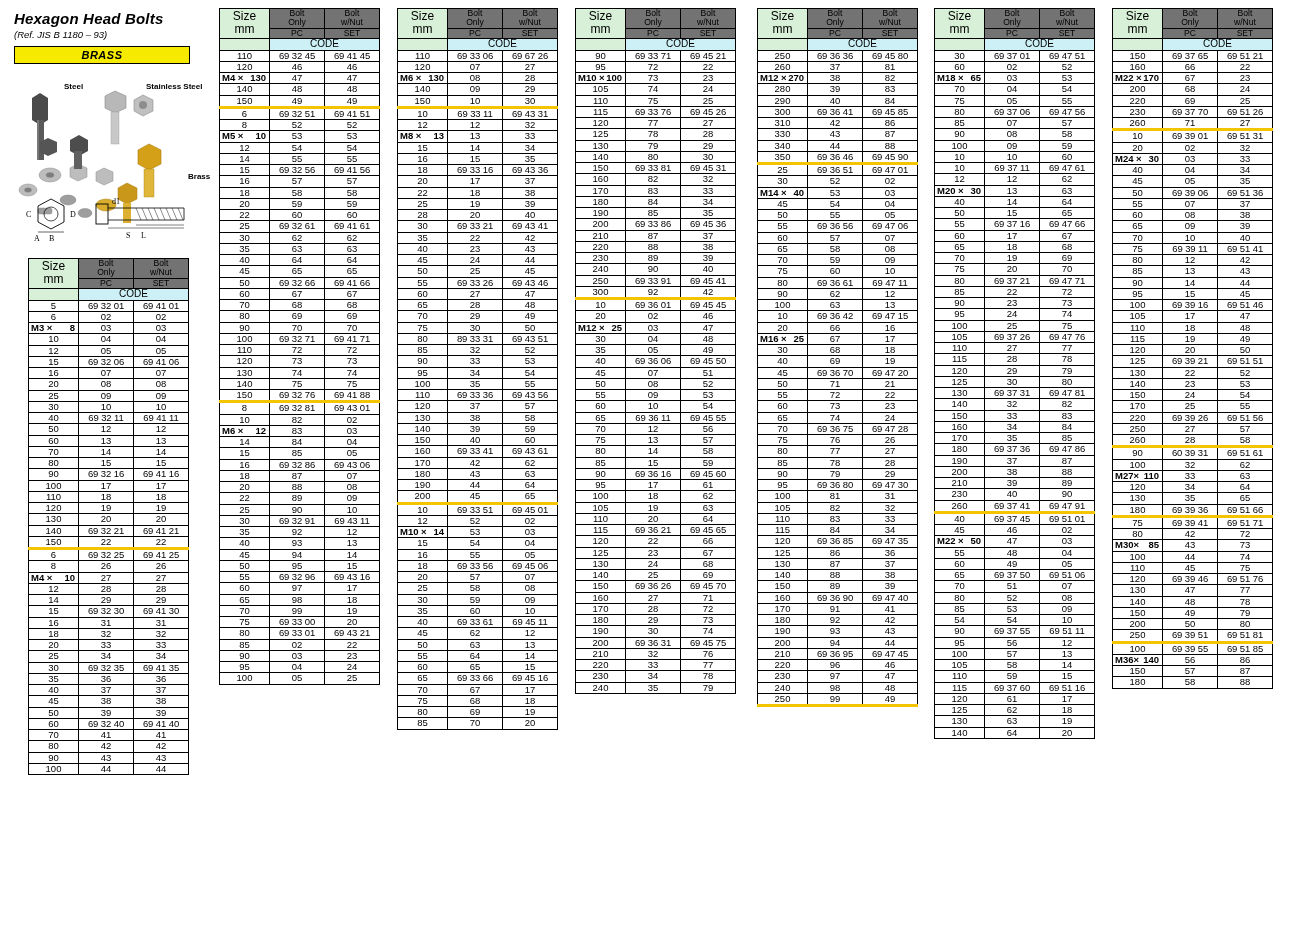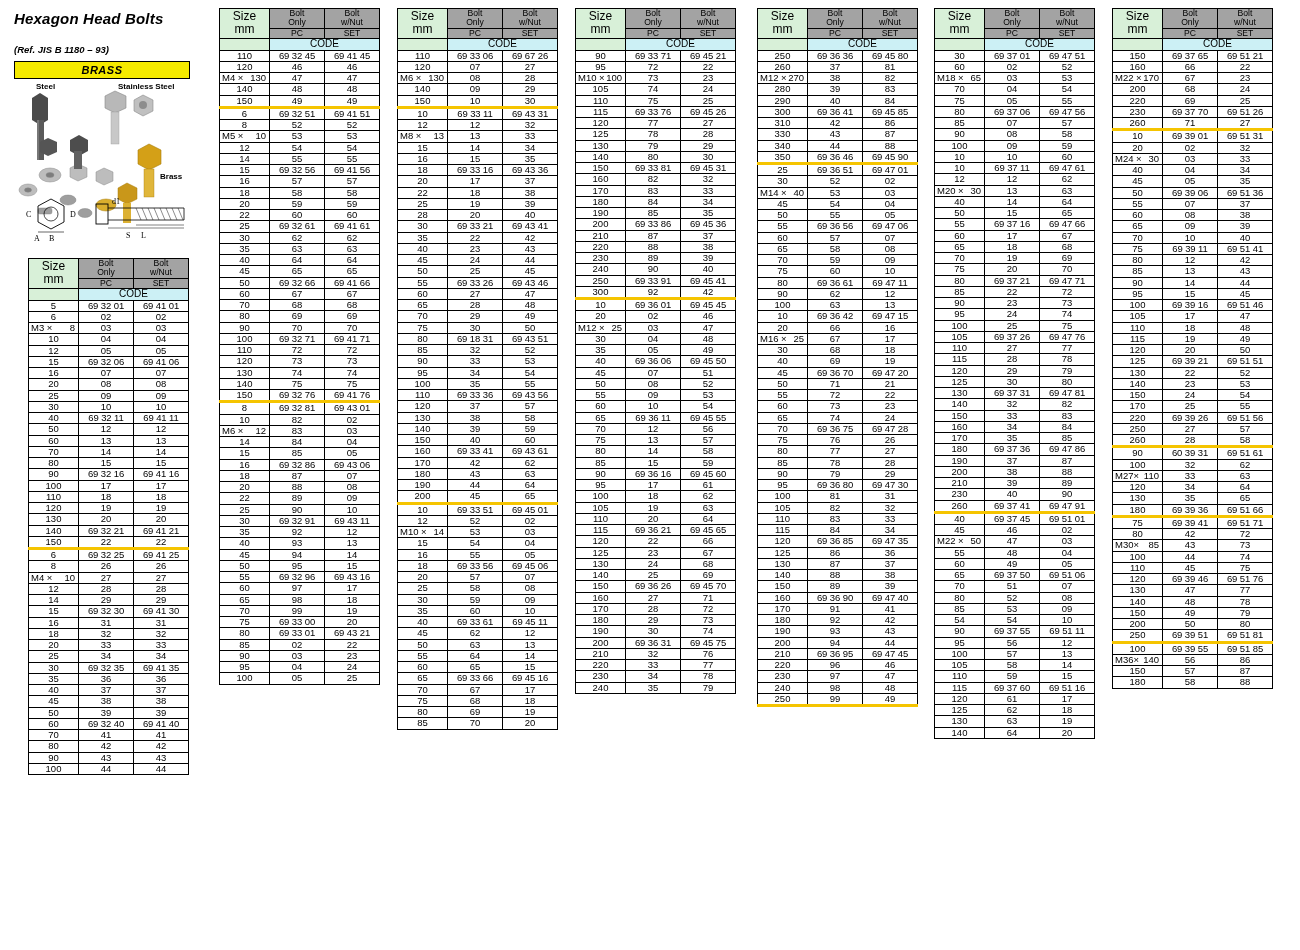--- a/index.html
+++ b/index.html
@@ -23,23 +23,23 @@
   }
   .title {
     font-size: 15px;
     font-weight: bold;
     font-style: italic;
     color: #000;
     letter-spacing: 0.2px;
   }
   .subtitle {
     font-size: 9.5px;
-    font-weight: bold;
+    font-weight: normal;
     font-style: italic;
-    margin-top: 17px;
+    margin-top: 2px;
     color: #000;
   }
   .brass-bar {
     margin-top: 6px;
     width: 176px;
     height: 18px;
     background: #f5ea00;
     border: 1px solid #000;
     display: flex;
     align-items: center;
@@ -54,20 +54,21 @@
   .illus {
     position: absolute;
     left: 10px; top: 80px;
     width: 200px; height: 165px;
   }
   .illus-label {
     position: absolute;
     font-size: 8px;
     font-weight: bold;
     color: #000;
+    margin-left: 28px;
   }
 
   .diagram {
     position: absolute;
     left: 8px; top: 198px;
     width: 190px; height: 46px;
     font-size: 8px;
   }
 
   
@@ -87,21 +88,21 @@
     font-weight: normal;
     white-space: nowrap;
   }
   .hdr-size {
     background: #d8f0d8;
     font-size: 12px;
     font-weight: normal;
     width: 50px;
   }
   .hdr-col {
-    background: #a3a3a3;
+    background: #737373;
     font-size: 8.6px;
     width: 55px;
   }
   .hdr-code {
     background: #ccf0f5;
     font-size: 10px;
   }
   .c-size {
     width: 50px;
     text-align: right;
@@ -123,20 +124,21 @@
   }
   
   tr.grp-end > td { border-bottom: 1px solid #000; }
   
   tr.hl-end > td { border-bottom: 3px solid #f5c400; }
   .size-pair {
     display: flex;
     justify-content: flex-end;
     align-items: center;
     padding-right: 3px;
+    font-weight: bold;
   }
   .size-pair .pfx {
     flex: 1;
     text-align: left;
     padding-left: 2px;
   }
 </style>
 </head>
 <body>
 
@@ -425,21 +427,21 @@
             <td class="c-code">74</td>
           </tr>
           <tr>
             <td class="c-size">140</td>
             <td class="c-code">75</td>
             <td class="c-code">75</td>
           </tr>
           <tr class="hl-end">
             <td class="c-size">150</td>
             <td class="c-code">69 32 76</td>
-            <td class="c-code">69 41 76</td>
+            <td class="c-code">69 41 88</td>
           </tr>
           <tr>
             <td class="c-size">8</td>
             <td class="c-code">69 32 81</td>
             <td class="c-code">69 43 01</td>
           </tr>
           <tr>
             <td class="c-size">10</td>
             <td class="c-code">82</td>
             <td class="c-code">02</td>
@@ -970,21 +972,21 @@
             <td class="c-code">29</td>
             <td class="c-code">49</td>
           </tr>
           <tr class="grp-end">
             <td class="c-size">75</td>
             <td class="c-code">30</td>
             <td class="c-code">50</td>
           </tr>
           <tr>
             <td class="c-size">80</td>
-            <td class="c-code">69 18 31</td>
+            <td class="c-code">89 33 31</td>
             <td class="c-code">69 43 51</td>
           </tr>
           <tr>
             <td class="c-size">85</td>
             <td class="c-code">32</td>
             <td class="c-code">52</td>
           </tr>
           <tr>
             <td class="c-size">90</td>
             <td class="c-code">33</td>

